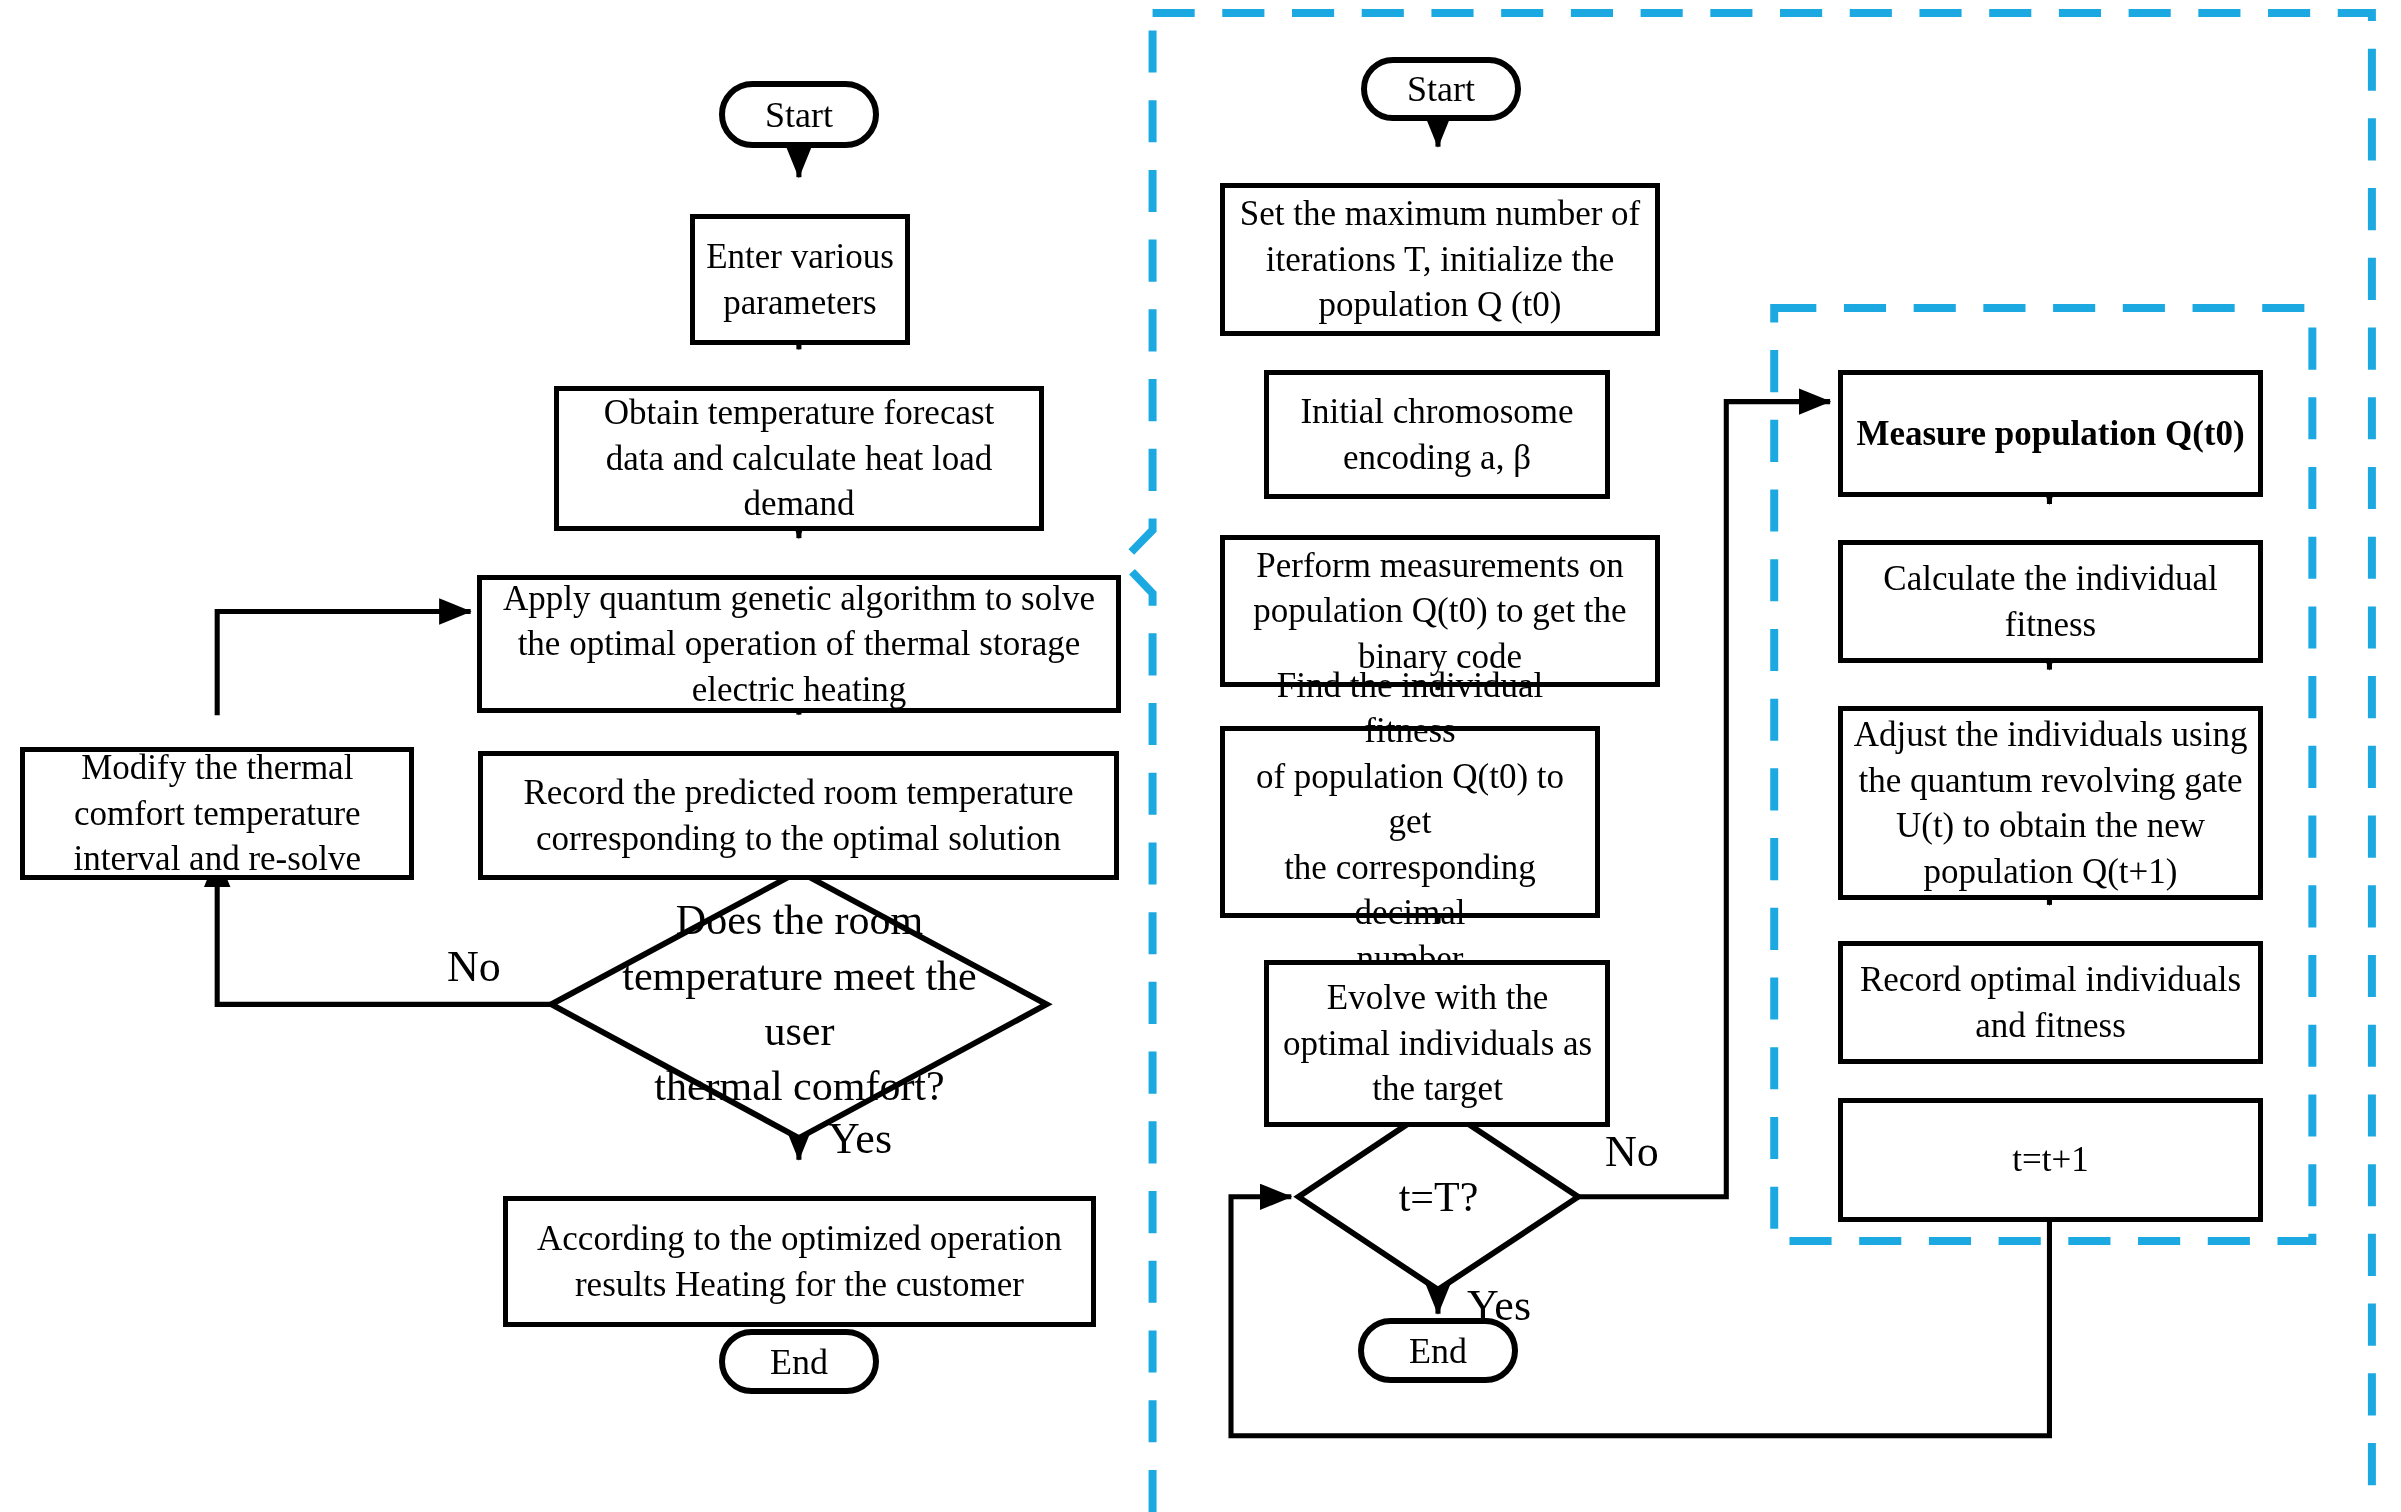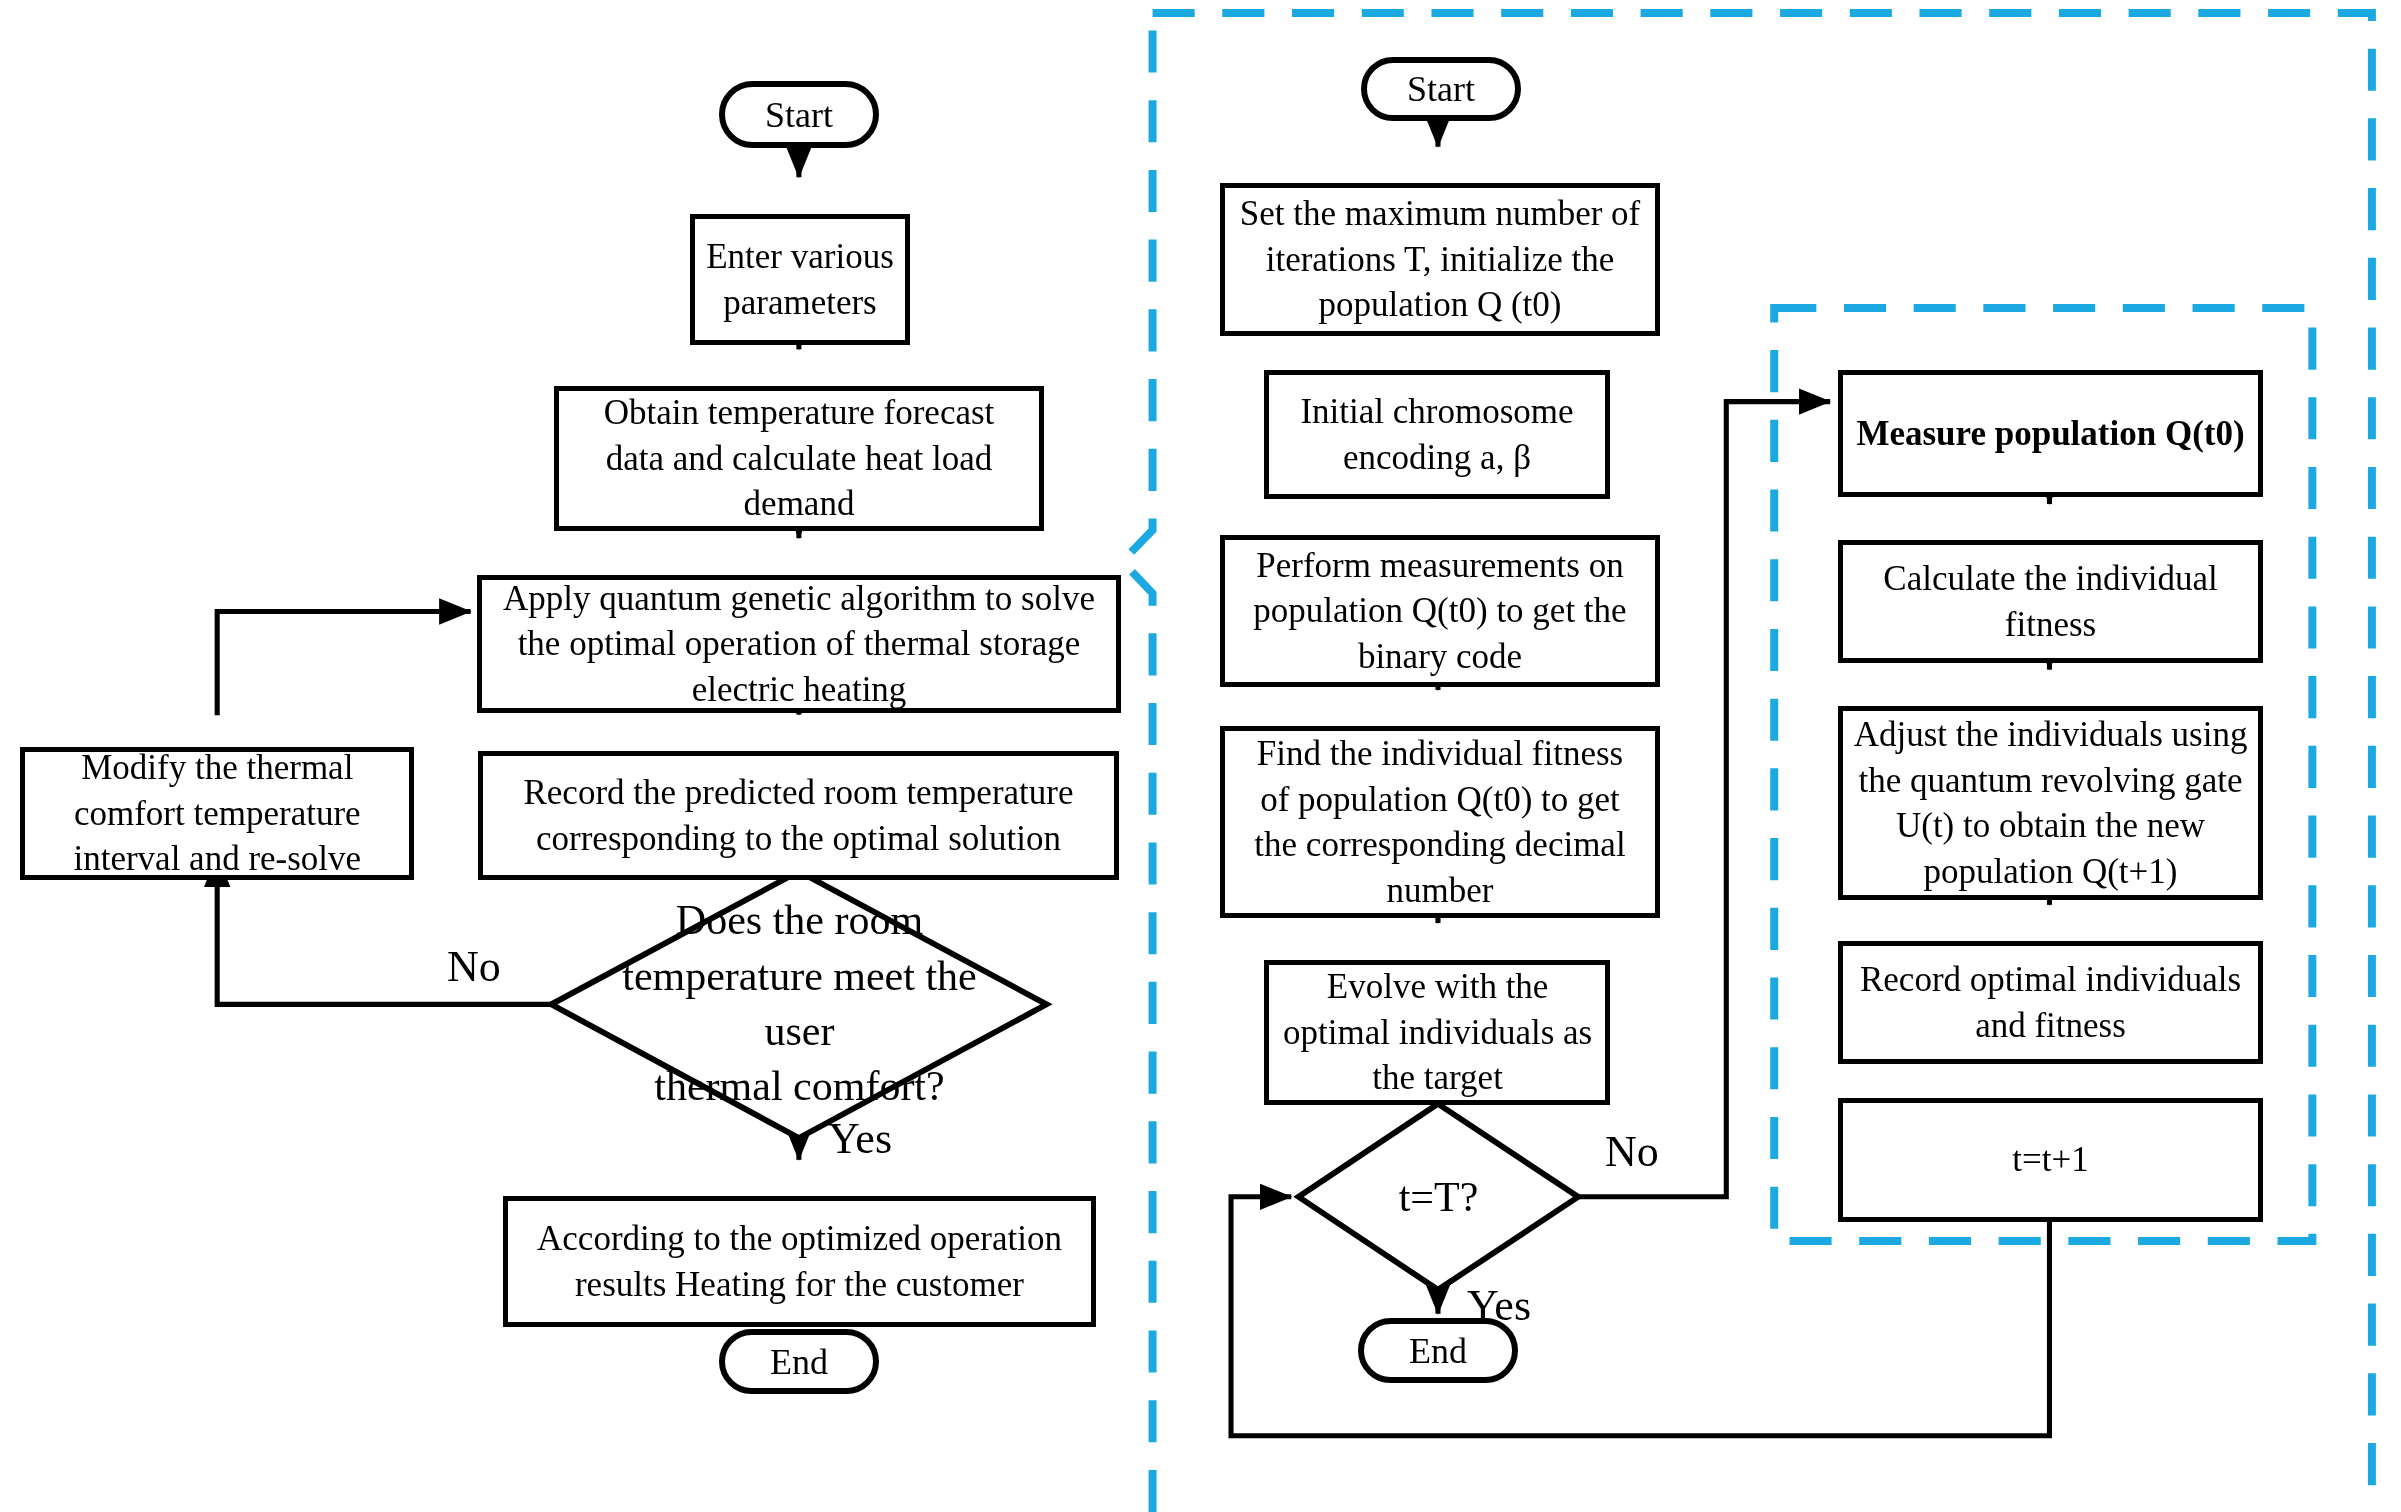--- a/index.html
+++ b/index.html
@@ -163,28 +163,28 @@
     <span>Initial chromosome
 encoding a, β</span>
   </div>
 
   <div class="box" style="left:1220px;top:503px;width:440px;height:152px;">
     <span>Perform measurements on
 population Q(t0) to get the
 binary code</span>
   </div>
 
-  <div class="box" style="left:1220px;top:694px;width:440px;height:192px;">
+  <div class="box" style="left:1220px;top:694px;width:380px;height:192px;">
     <span>Find the individual fitness
 of population Q(t0) to get
 the corresponding decimal
 number</span>
   </div>
 
-  <div class="box" style="left:1264px;top:928px;width:346px;height:145px;padding-left:7px;">
+  <div class="box" style="left:1264px;top:928px;width:346px;height:167px;padding-left:7px;">
     <span>Evolve with the
 optimal individuals as
 the target</span>
   </div>
 
   <div class="dtext" style="left:1366px;top:1161px;width:145px;height:73px;">
     <span>t=T?</span>
   </div>
 
   <div class="oval" style="left:1358px;top:1318px;width:160px;height:65px;">

